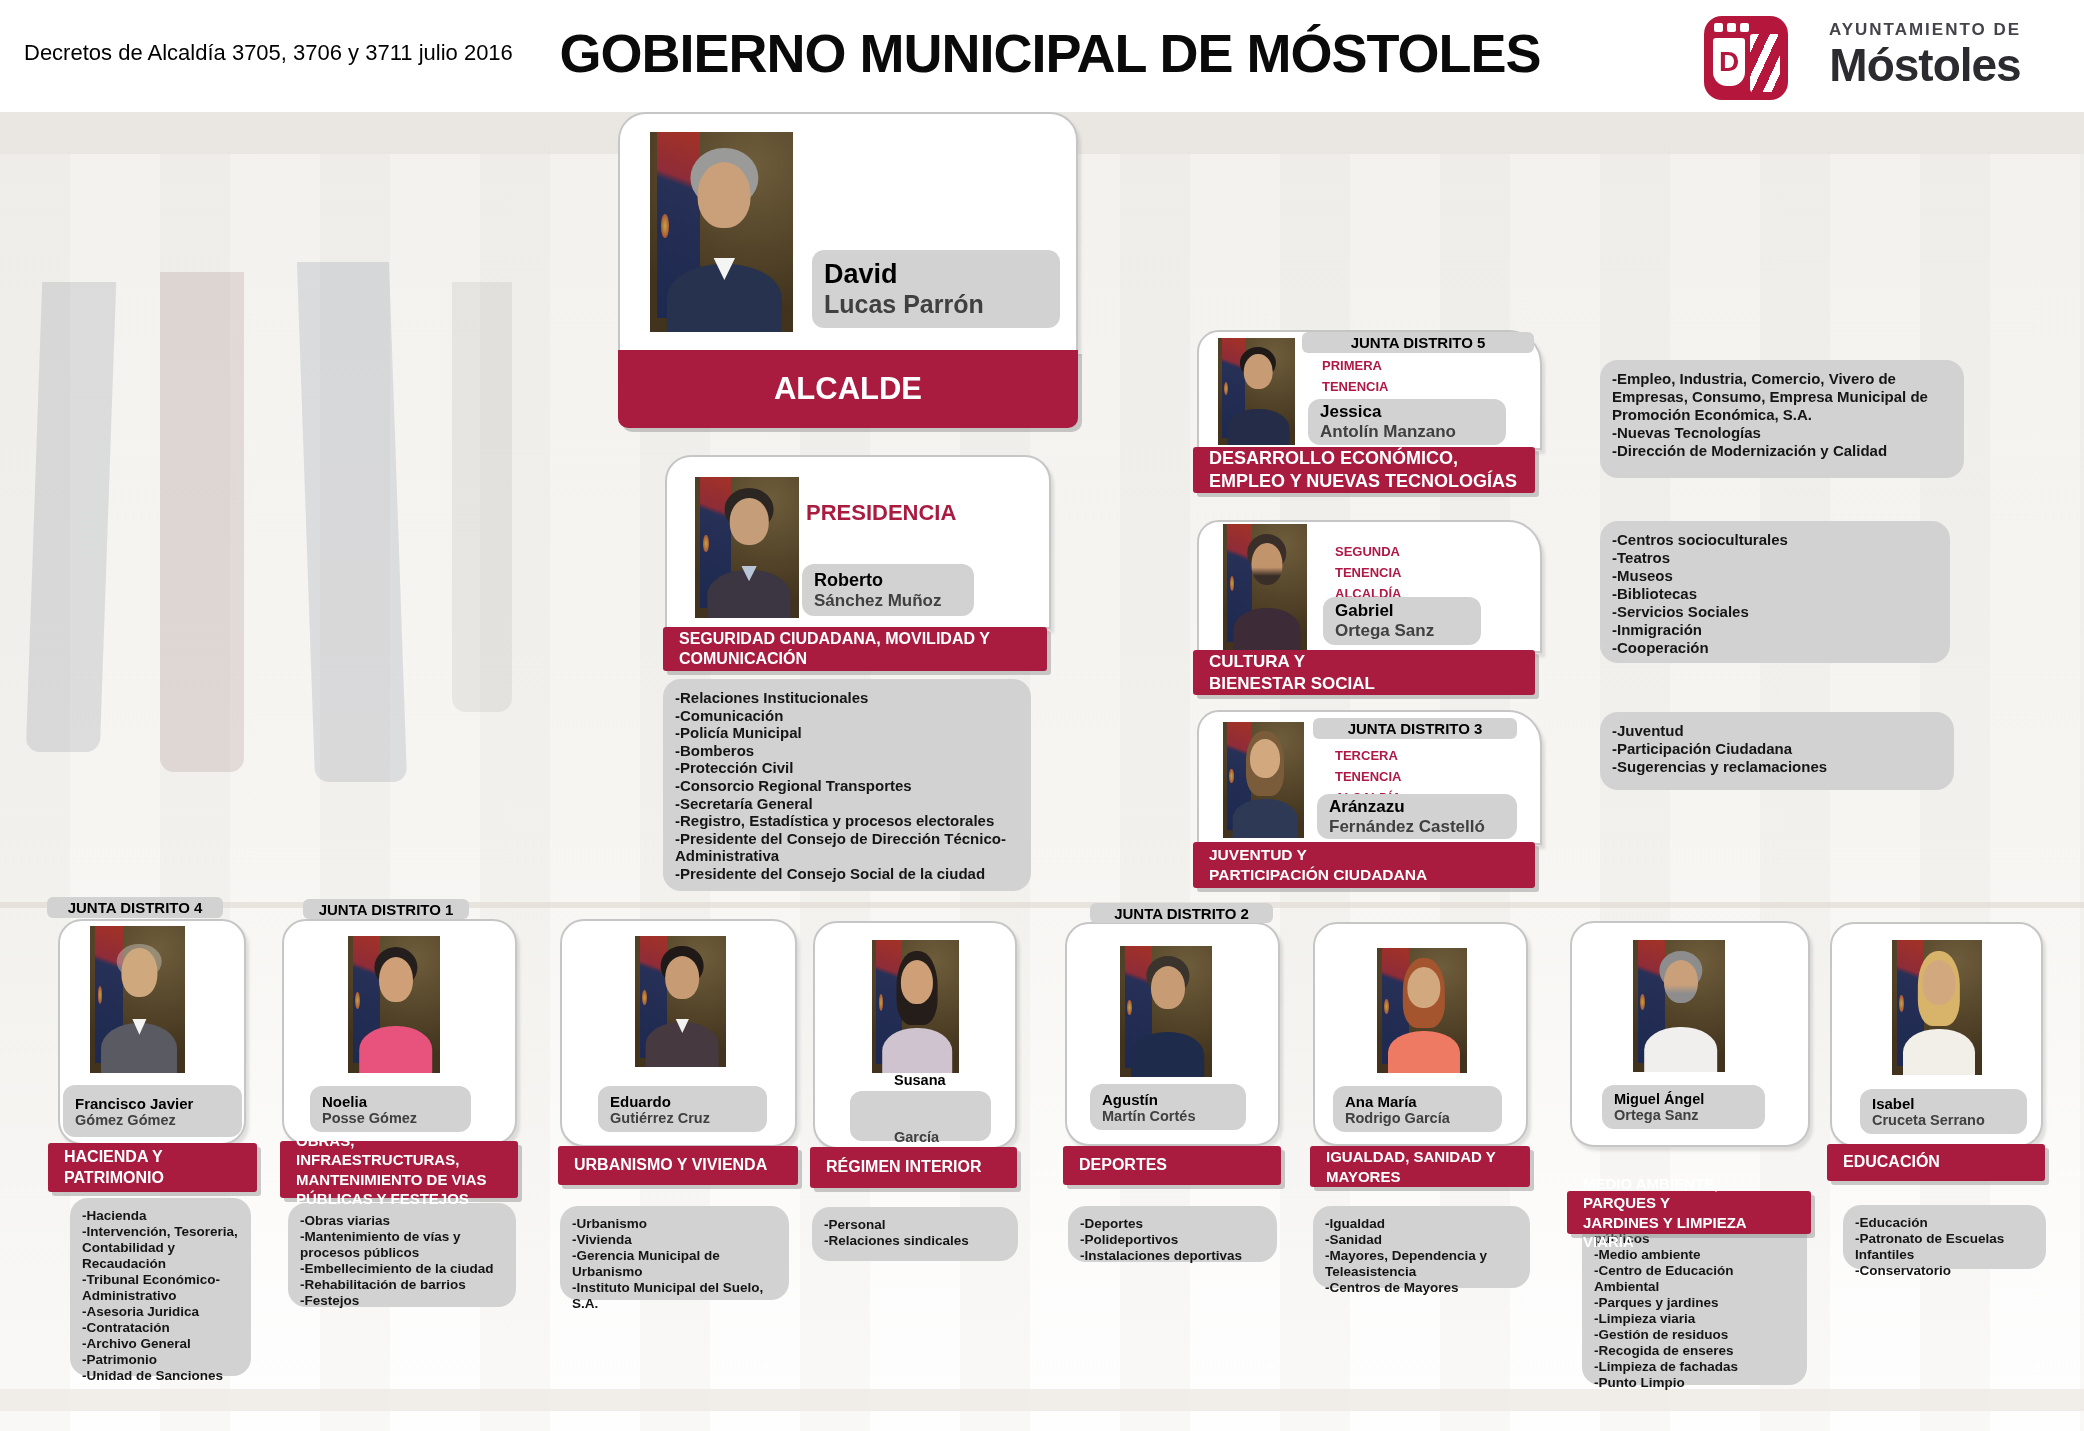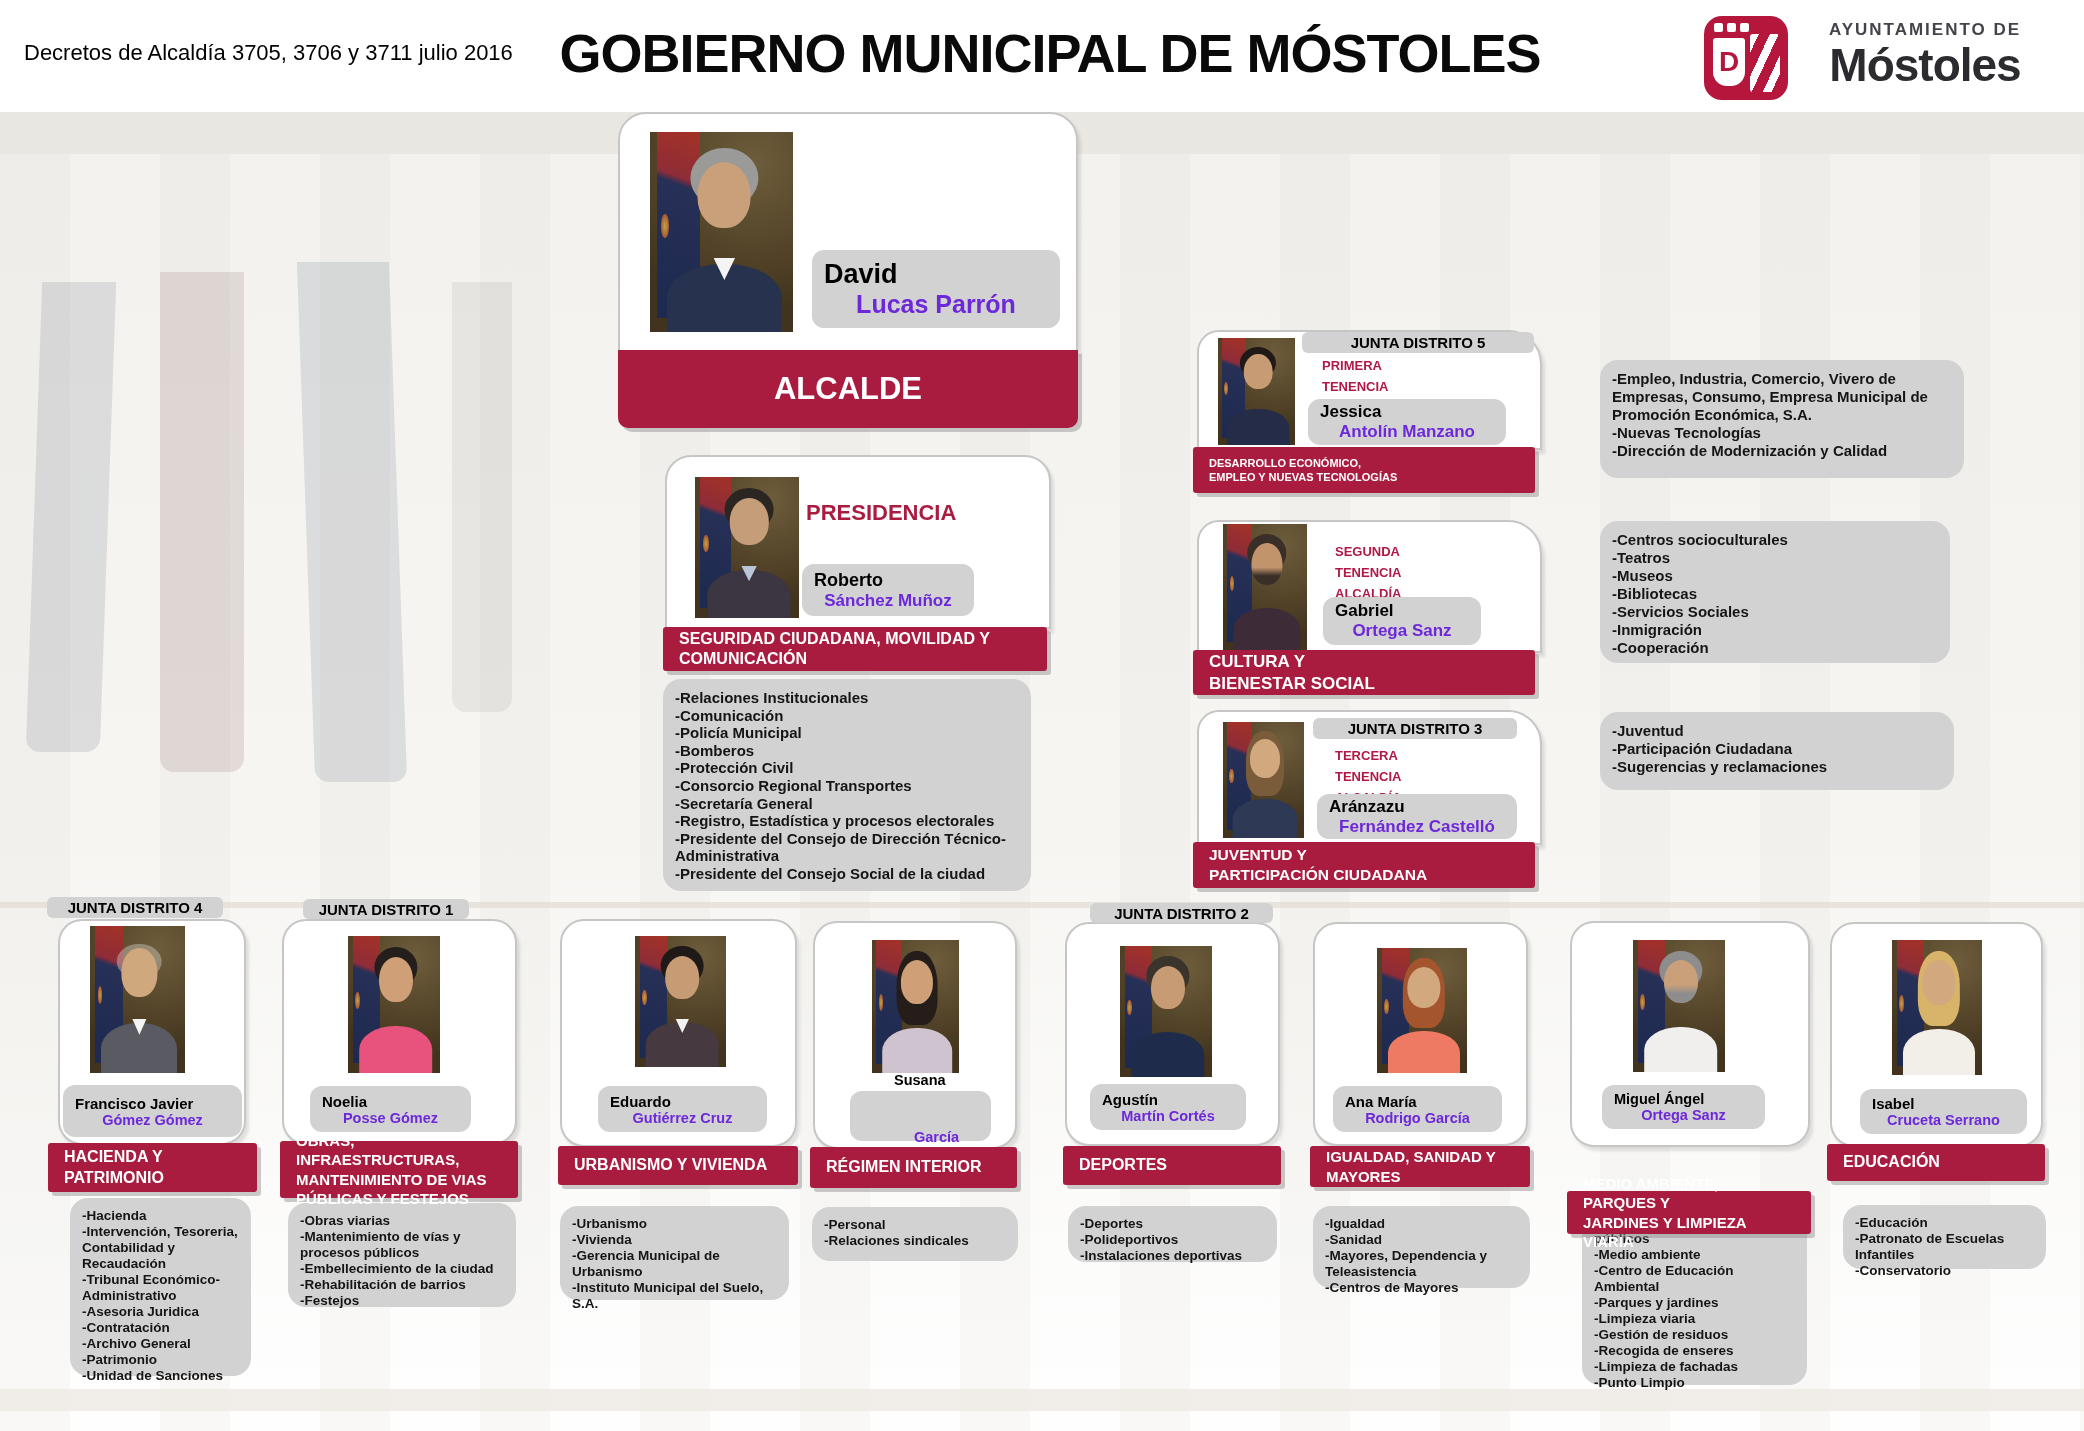--- a/index.html
+++ b/index.html
@@ -47,21 +47,21 @@
        display:flex;flex-direction:column;justify-content:center;padding:4px 16px;border-radius:3px;
        box-shadow:4px 4px 0 rgba(140,140,140,.45);white-space:pre-line;line-height:1.28;}
   .bar.center{align-items:center;text-align:right;}
   .junta{position:absolute;background:#d2d2d2;border-radius:6px;color:#000;font-weight:800;
          text-align:center;z-index:15;display:flex;align-items:center;justify-content:center;}
   .tenencia{position:absolute;color:#b01945;font-weight:800;font-size:13px;line-height:1.6;
             white-space:pre-line;z-index:13;}
   .namebox{position:absolute;background:#d2d2d2;border-radius:12px;padding:7px 12px;z-index:13;
            display:flex;flex-direction:column;justify-content:center;}
   .namebox .fn{font-weight:800;color:#000;}
-  .namebox .ln{font-weight:600;color:#6d28d9;text-align:center;}
+  .namebox .ln{font-weight:600;color:#404040;}
   .list{position:absolute;background:#d2d2d2;border-radius:18px;padding:10px 12px;z-index:12;
         color:#151515;font-weight:700;}
   .plabel{position:absolute;color:#a91c40;font-weight:800;z-index:13;}
 
   
   .photo{position:absolute;overflow:hidden;z-index:12;
          background:radial-gradient(circle at 72% 16%,#6e5d3b,#41331d 75%);}
   .photo .ph-flag{position:absolute;left:5%;top:0;width:30%;height:93%;
          background:linear-gradient(200deg,#a33226 0%,#8e2c38 26%,#273057 30%,#1d2950 100%);}
   .photo .ph-emblem{position:absolute;left:10%;top:44%;width:17%;height:13%;border-radius:50%;
@@ -94,21 +94,21 @@
   #pr-bar{left:663px;top:627px;width:384px;height:44px;font-size:16px;}
   #pr-list{left:663px;top:679px;width:368px;height:212px;font-size:15px;line-height:17.6px;}
 
   
   #d0-card{left:1197px;top:330px;width:345px;height:120px;border-radius:22px 34px 0 0;}
   #d0-junta{left:1302px;top:332px;width:232px;height:21px;font-size:15px;}
   #d0-photo{left:1218px;top:338px;width:77px;height:107px;}
   #d0-ten{left:1322px;top:356px;}
   #d0-name{left:1308px;top:399px;width:198px;height:46px;padding:4px 12px;}
   #d0-name .fn{font-size:17px;} #d0-name .ln{font-size:17px;}
-  #d0-bar{left:1193px;top:447px;width:342px;height:46px;font-size:11px;}
+  #d0-bar{left:1193px;top:447px;width:342px;height:46px;font-size:18px;}
   #d0-list{left:1600px;top:360px;width:364px;height:118px;font-size:15px;line-height:18px;}
 
   
   #d1-card{left:1197px;top:520px;width:345px;height:133px;border-radius:22px 34px 0 0;}
   #d1-photo{left:1223px;top:524px;width:84px;height:127px;}
   #d1-ten{left:1335px;top:542px;}
   #d1-name{left:1323px;top:597px;width:158px;height:48px;padding:4px 12px;}
   #d1-name .fn{font-size:17px;} #d1-name .ln{font-size:17px;}
   #d1-bar{left:1193px;top:650px;width:342px;height:45px;font-size:17px;}
   #d1-list{left:1600px;top:521px;width:350px;height:142px;font-size:15px;line-height:18px;}

